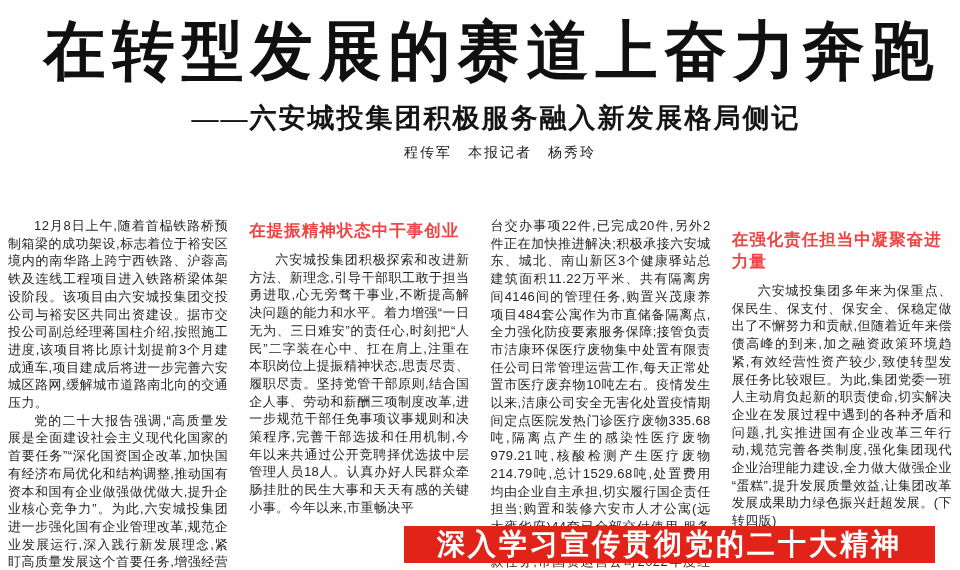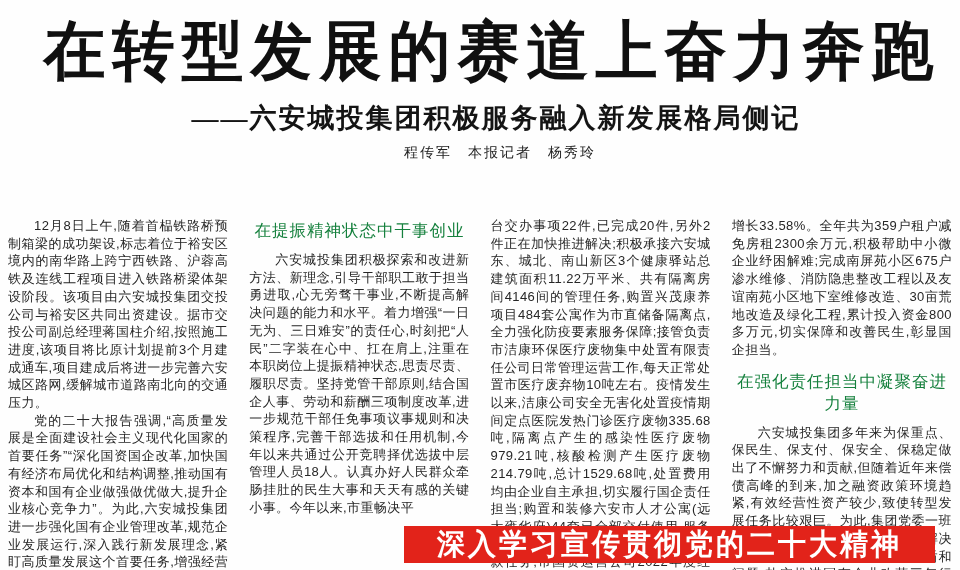--- a/index.html
+++ b/index.html
@@ -75,25 +75,25 @@
     margin: 0;
     font-size: 13px;
     line-height: 17.7px;
     letter-spacing: 0.4px;
     color: #262626;
   }
   .article-column p.p { text-indent: 2em; }
   .article-column p.cont { text-indent: 0; }
   .article-column h3.subhead {
     margin: 3px 0 9px 0;
-    text-align: center;
+    text-align: left;
     font-size: 16.5px;
-    font-weight: 400;
+    font-weight: 700;
     letter-spacing: 1px;
-    color: #15803d;
+    color: #ef4444;
   }
   .article-column h3.subhead.mid { margin-top: 12px; }
 
   
   .notch-push { float: right; width: 0; height: 316px; }
   .notch-box  { float: right; clear: right; width: 86px; height: 72px; }
 
   
   #campaign-banner {
     position: absolute;
@@ -137,21 +137,20 @@
     <div class="article-column">
       <div class="notch-push"></div>
       <div class="notch-box"></div>
     <h3 class="subhead">在提振精神状态中干事创业</h3>
         <p class="p">六安城投集团积极探索和改进新方法、新理念,引导干部职工敢于担当勇进取,心无旁骛干事业,不断提高解决问题的能力和水平。着力增强“一日无为、三日难安”的责任心,时刻把“人民”二字装在心中、扛在肩上,注重在本职岗位上提振精神状态,思责尽责、履职尽责。坚持党管干部原则,结合国企人事、劳动和薪酬三项制度改革,进一步规范干部任免事项议事规则和决策程序,完善干部选拔和任用机制,今年以来共通过公开竞聘择优选拔中层管理人员18人。认真办好人民群众牵肠挂肚的民生大事和天天有感的关键小事。今年以来,市重畅决平</p>
       </div>
     <div class="article-column">
         <p class="cont">台交办事项22件,已完成20件,另外2件正在加快推进解决;积极承接六安城东、城北、南山新区3个健康驿站总建筑面积11.22万平米、共有隔离房间4146间的管理任务,购置兴茂康养项目484套公寓作为市直储备隔离点,全力强化防疫要素服务保障;接管负责市洁康环保医疗废物集中处置有限责任公司日常管理运营工作,每天正常处置市医疗废弃物10吨左右。疫情发生以来,洁康公司安全无害化处置疫情期间定点医院发热门诊医疗废物335.68吨,隔离点产生的感染性医疗废物979.21吨,核酸检测产生医疗废物214.79吨,总计1529.68吨,处置费用均由企业自主承担,切实履行国企责任担当;购置和装修六安市人才公寓(远大雍华府)44套已全部交付使用,服务“人才强市”战略;落实“保交楼”专项借款任务;市国资运营公司2022年度经营收入目标为6000万元,在受疫情影响、退租率达4.32%的情况下,市国资运营公司实现1-11月份收入7348.26万元(去年同期收入5500.88万元),较去年同期</p>
       </div>
     <div class="article-column">
-        <p class="cont">增长33.58%。全年共为359户租户减免房租2300余万元,积极帮助中小微企业纾困解难;完成南屏苑小区675户渗水维修、消防隐患整改工程以及友谊南苑小区地下室维修改造、30亩荒地改造及绿化工程,累计投入资金800多万元,切实保障和改善民生,彰显国企担当。</p>
         <h3 class="subhead mid">在强化责任担当中凝聚奋进力量</h3>
         <p class="p">六安城投集团多年来为保重点、保民生、保支付、保安全、保稳定做出了不懈努力和贡献,但随着近年来偿债高峰的到来,加之融资政策环境趋紧,有效经营性资产较少,致使转型发展任务比较艰巨。为此,集团党委一班人主动肩负起新的职责使命,切实解决企业在发展过程中遇到的各种矛盾和问题,扎实推进国有企业改革三年行动,规范完善各类制度,强化集团现代企业治理能力建设,全力做大做强企业“蛋糕”,提升发展质量效益,让集团改革发展成果助力绿色振兴赶超发展。(下转四版)</p>
       </div>
   </div>
 
   <div id="campaign-banner" style="background: rgb(226, 35, 26);">
     <span class="banner-text" style="color: rgb(255, 255, 255);">深入学习宣传贯彻党的二十大精神</span>
   </div>
 
 </div>

